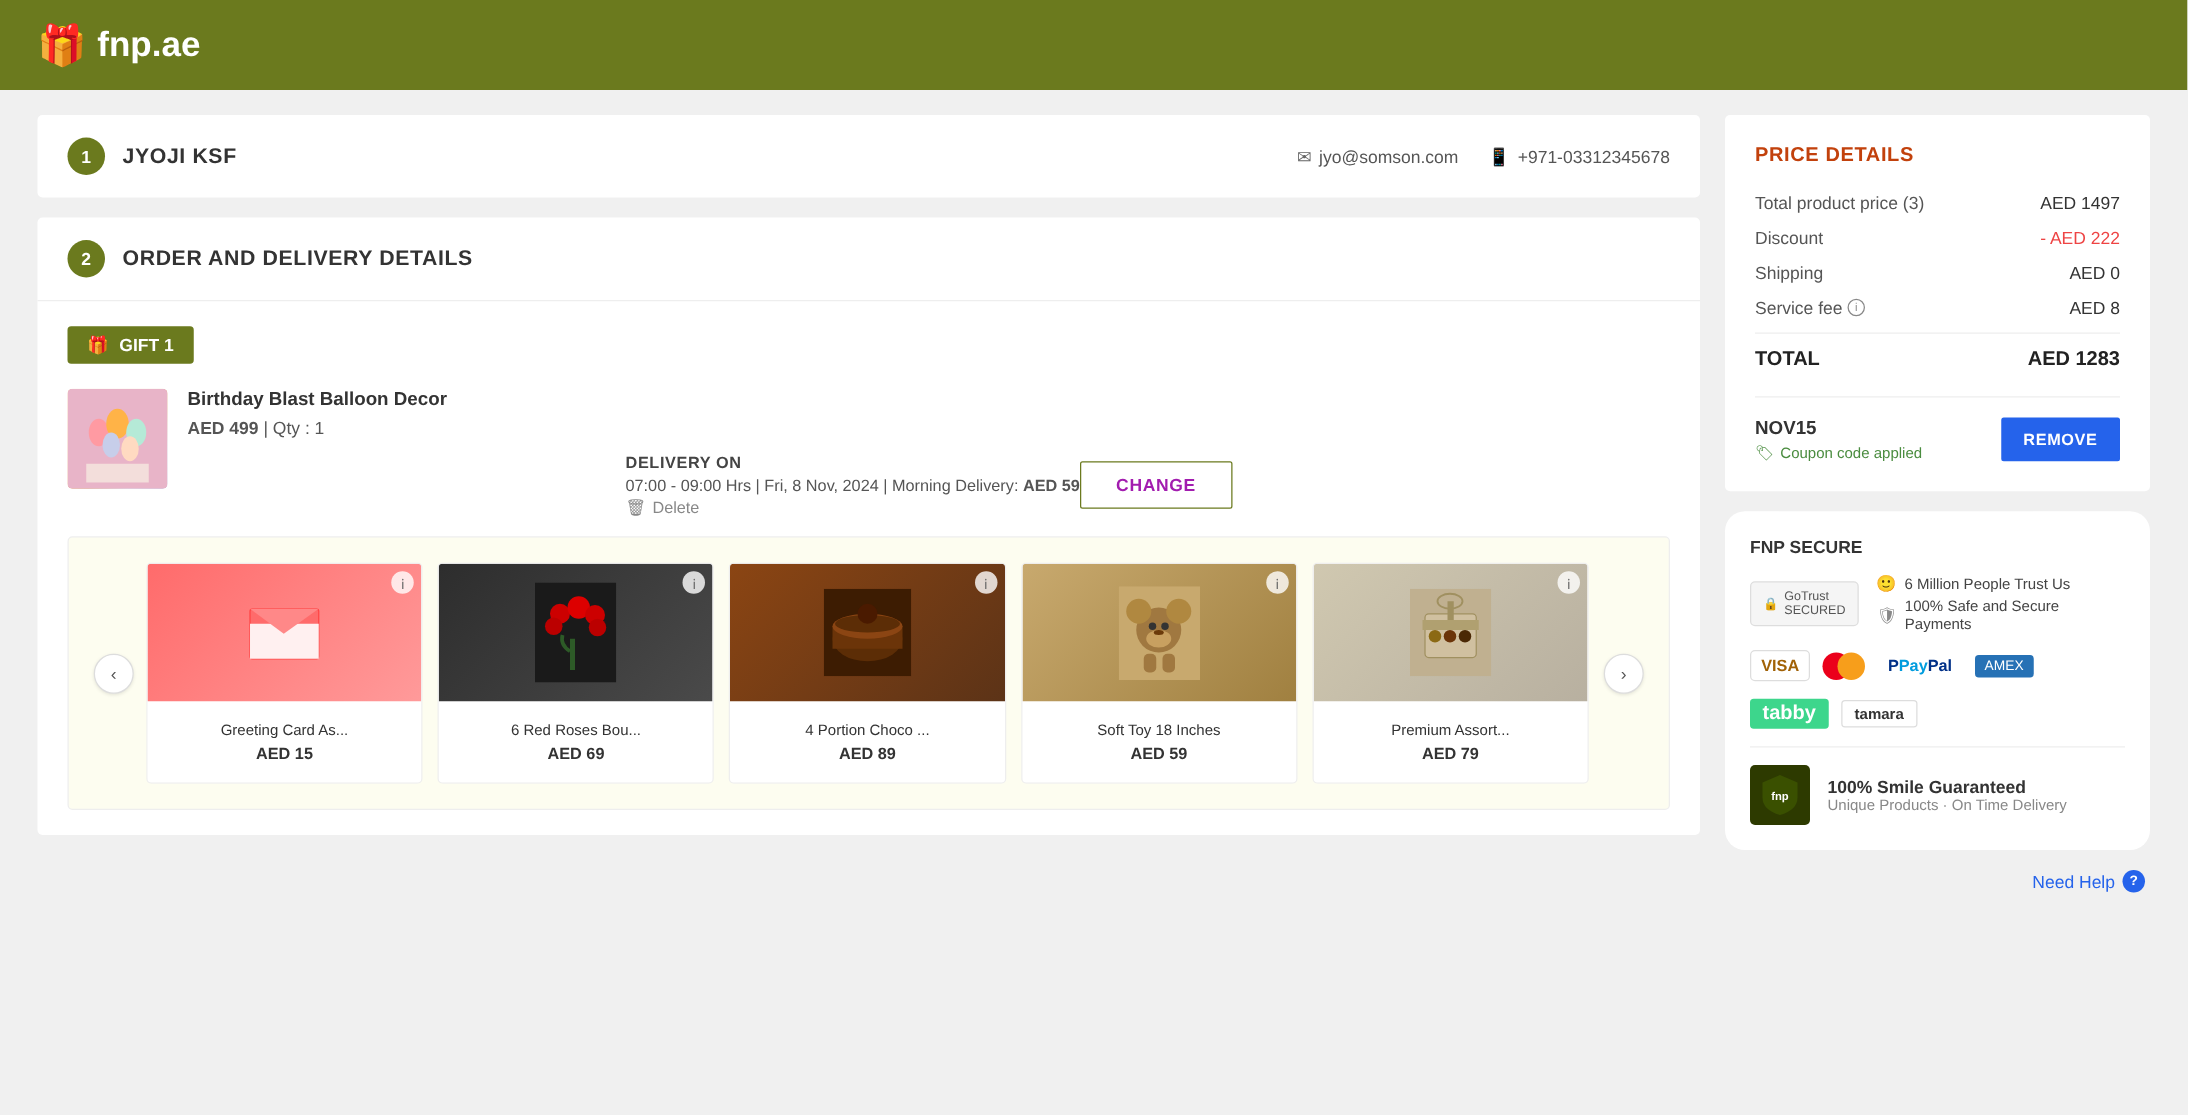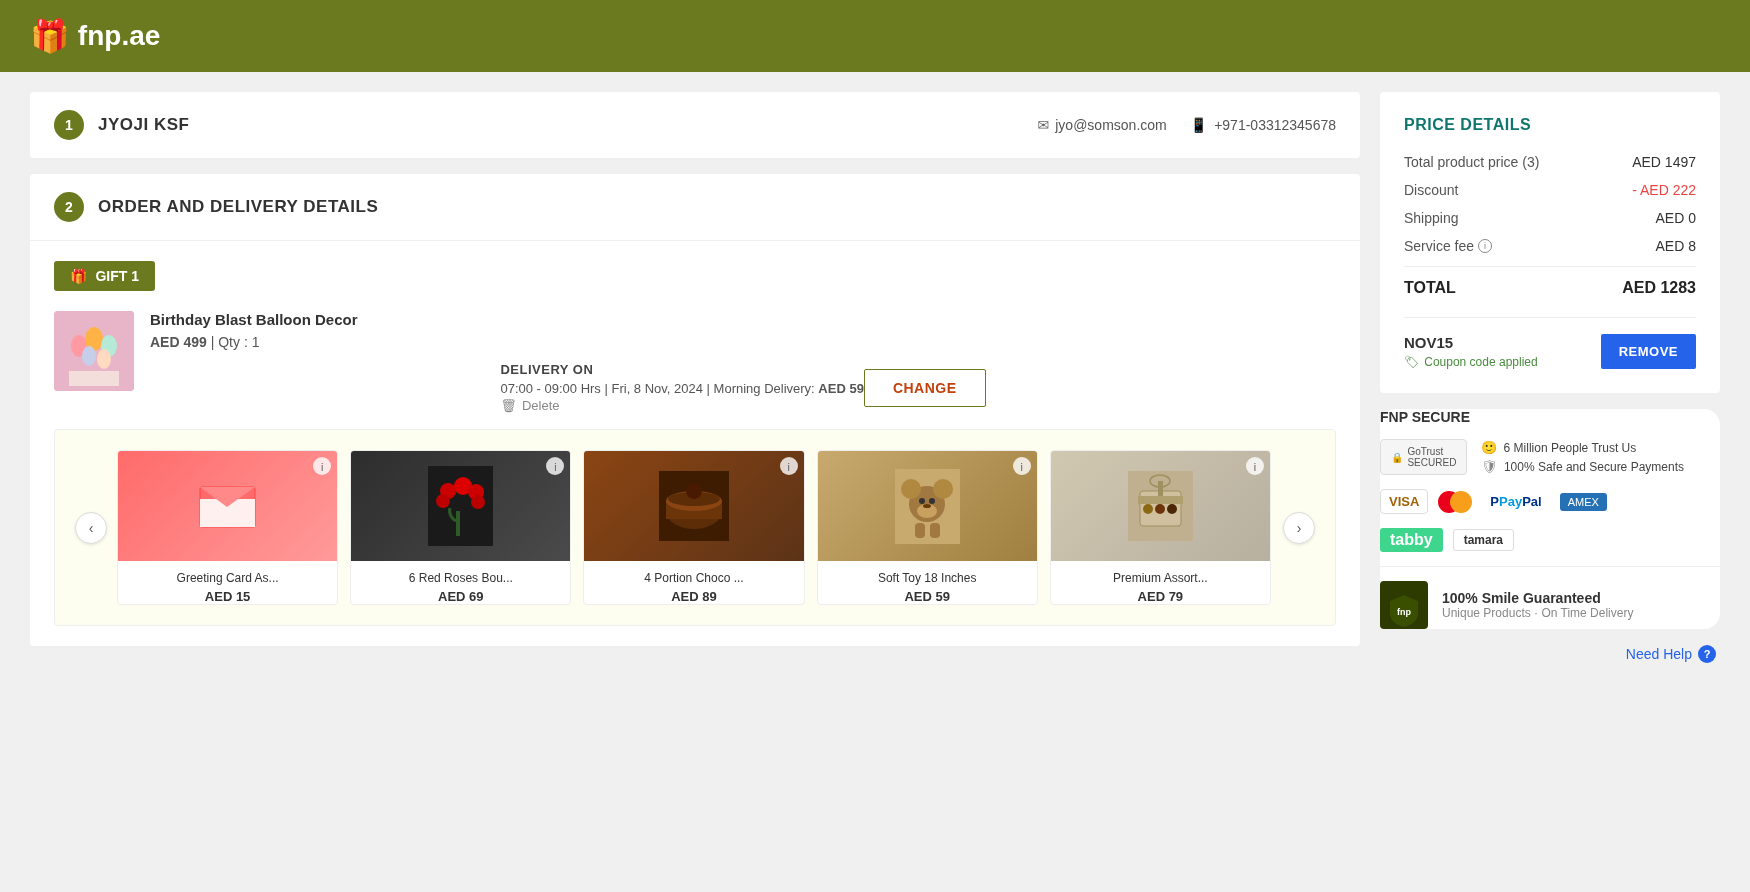--- a/index.html
+++ b/index.html
@@ -211,21 +211,21 @@
       gap: 5px;
       color: #888;
       font-size: 13px;
       cursor: pointer;
       margin-top: 2px;
     }
 
     .change-btn {
       border: 1.5px solid #6b7a1e;
       background: white;
-      color: #c2410c;
+      color: #a21caf;
       padding: 10px 28px;
       font-size: 14px;
       font-weight: bold;
       cursor: pointer;
       border-radius: 2px;
       letter-spacing: 0.5px;
       align-self: center;
     }
 
     
@@ -321,22 +321,21 @@
       border-radius: 50%;
       display: flex;
       align-items: center;
       justify-content: center;
       font-size: 11px;
       color: #666;
       cursor: pointer;
     }
 
     .addon-details {
-      padding: 0;
-      margin-top: 10px;
+      padding: 16px;
     }
 
     .addon-name {
       font-size: 12px;
       color: #333;
       margin-bottom: 4px;
     }
 
     .addon-price {
       font-size: 13px;
@@ -355,21 +354,21 @@
 
     .price-details-card {
       background: white;
       border-radius: 4px;
       padding: 24px;
     }
 
     .price-details-title {
       font-size: 16px;
       font-weight: bold;
-      color: #0f766e;
+      color: #c2410c;
       margin-bottom: 20px;
       letter-spacing: 0.5px;
     }
 
     .price-row {
       display: flex;
       justify-content: space-between;
       align-items: center;
       margin-bottom: 12px;
       font-size: 14px;
@@ -463,20 +462,21 @@
       font-weight: bold;
       cursor: pointer;
       border-radius: 2px;
       letter-spacing: 0.5px;
     }
 
     
     .fnp-secure-card {
       background: white;
       border-radius: 16px;
+      padding: 20px;
     }
 
     .fnp-secure-title {
       font-size: 14px;
       font-weight: bold;
       color: #333;
       margin-bottom: 14px;
     }
 
     .secure-trust {
@@ -568,21 +568,21 @@
       border-top: 1px solid #eee;
       padding-top: 14px;
     }
 
     .fnp-logo-badge {
       width: 48px;
       height: 48px;
       background: #2d3a00;
       border-radius: 4px;
       display: flex;
-      align-items: flex-end;
+      align-items: center;
       justify-content: center;
       color: white;
       font-size: 11px;
       font-weight: bold;
       flex-shrink: 0;
     }
 
     .smile-text .main {
       font-size: 14px;
       font-weight: bold;

